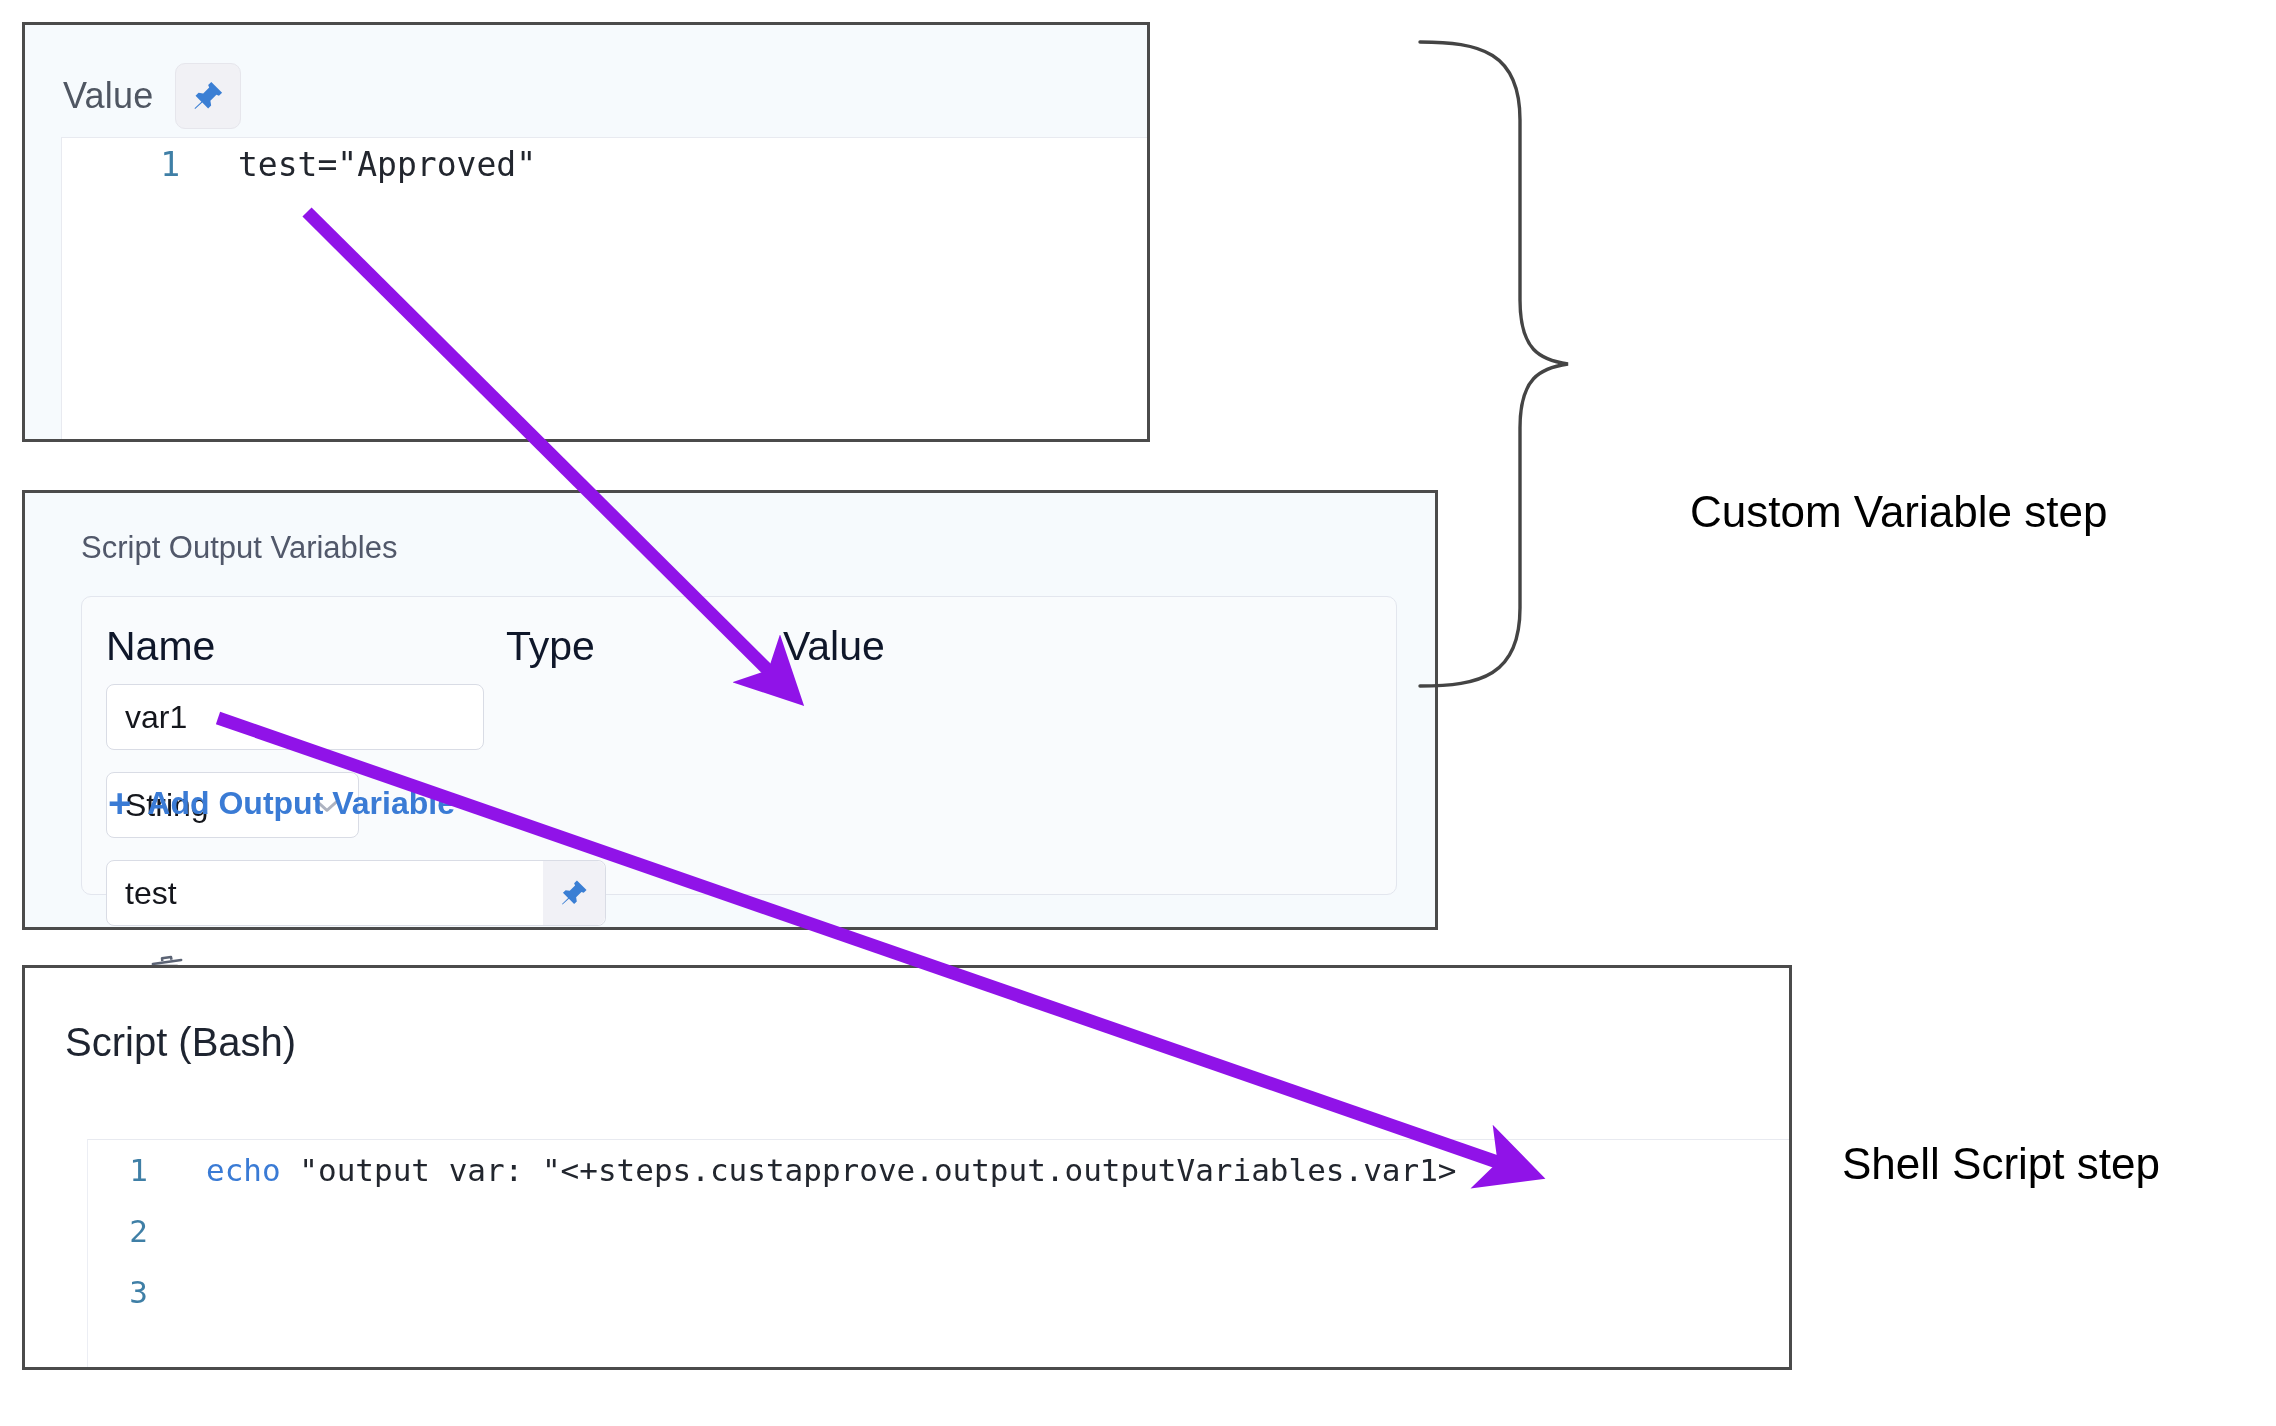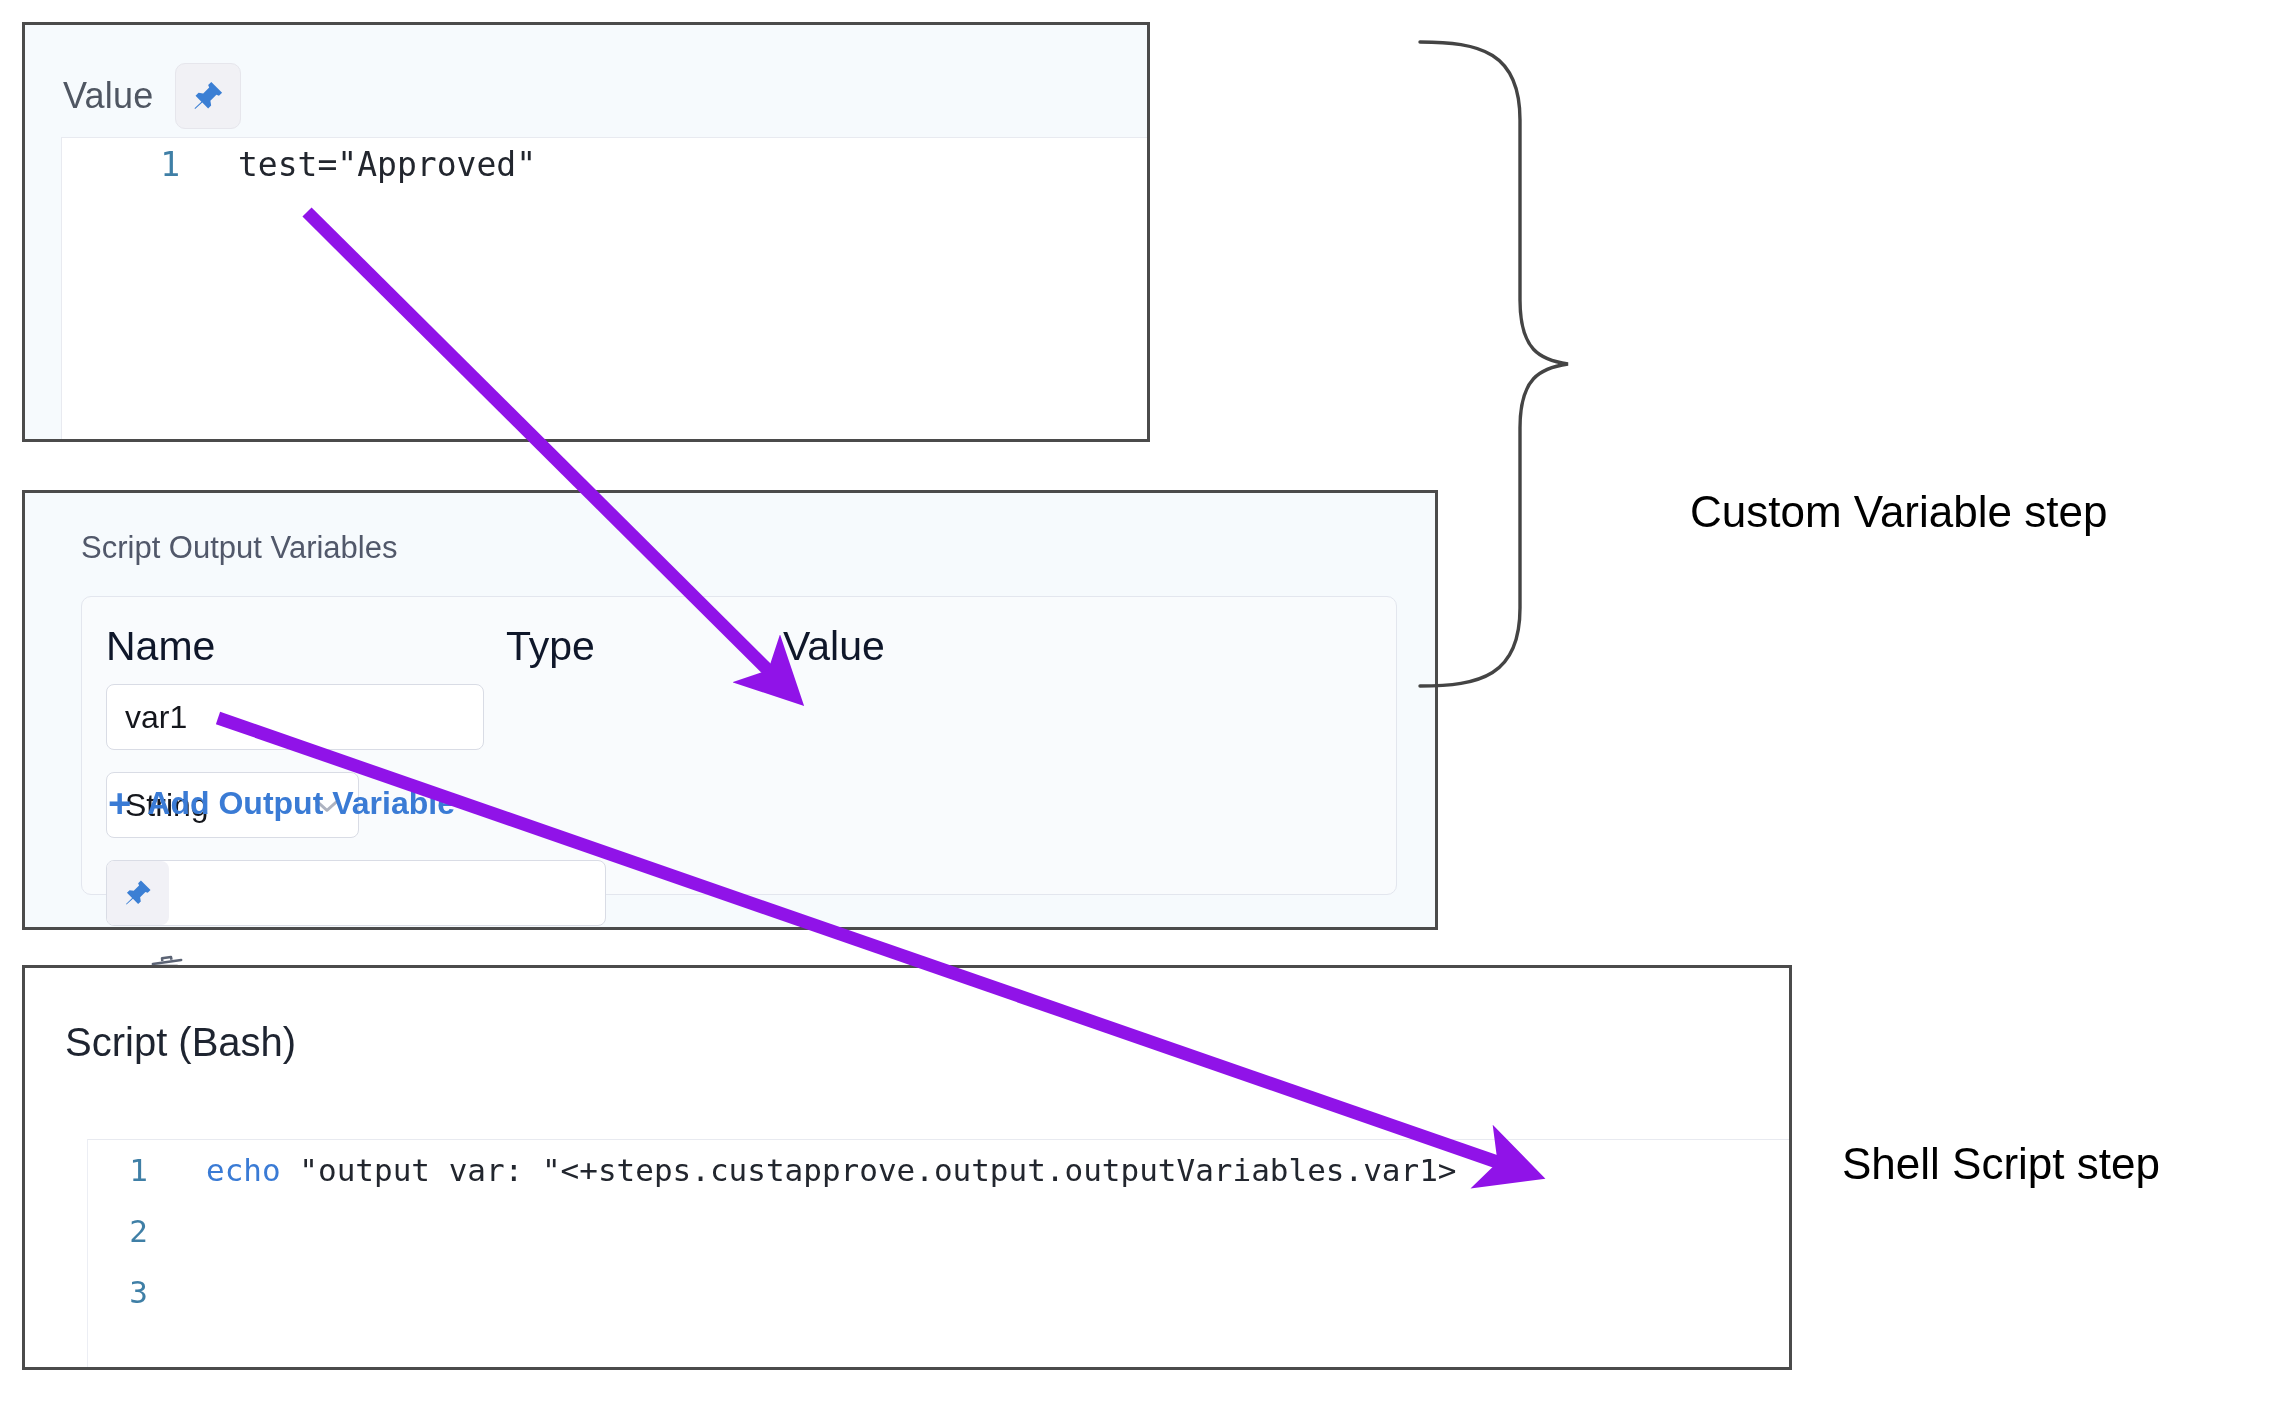--- a/index.html
+++ b/index.html
@@ -282,20 +282,21 @@
       <div class="fld" id="type-select">
         <span>String</span>
         <span class="chev">
           <svg width="26" height="16" viewBox="0 0 24 14" aria-hidden="true">
             <path d="M2 2 L12 11 L22 2" fill="none" stroke="#aeb3c0" stroke-width="2.6" stroke-linecap="round" stroke-linejoin="round"></path>
           </svg>
         </span>
       </div>
 
       <div class="value-wrap">
+        <div class="fld">test</div>
         <span class="pin-button flat">
           <svg width="32" height="32" viewBox="0 0 24 24" aria-hidden="true">
             <path d="M14.2 2.6 L21.4 9.8 L19.3 11.9 L17.6 11.2 L13.6 15.2 L14.1 18.3 L12.1 20.3 L8.2 16.4 L3.4 20.6 L3.0 20.2 L7.6 15.8 L3.7 11.9 L5.7 9.9 L8.8 10.4 L12.8 6.4 L12.1 4.7 Z" fill="#3b7fd4"></path>
           </svg>
         </span>
       </div>
 
       <span class="trash">
         <svg width="40" height="46" viewBox="0 0 24 26" aria-hidden="true">
           <path d="M3.5 6.4 L20.5 4.0" stroke="#5b6374" stroke-width="1.5" fill="none" stroke-linecap="round"></path>

